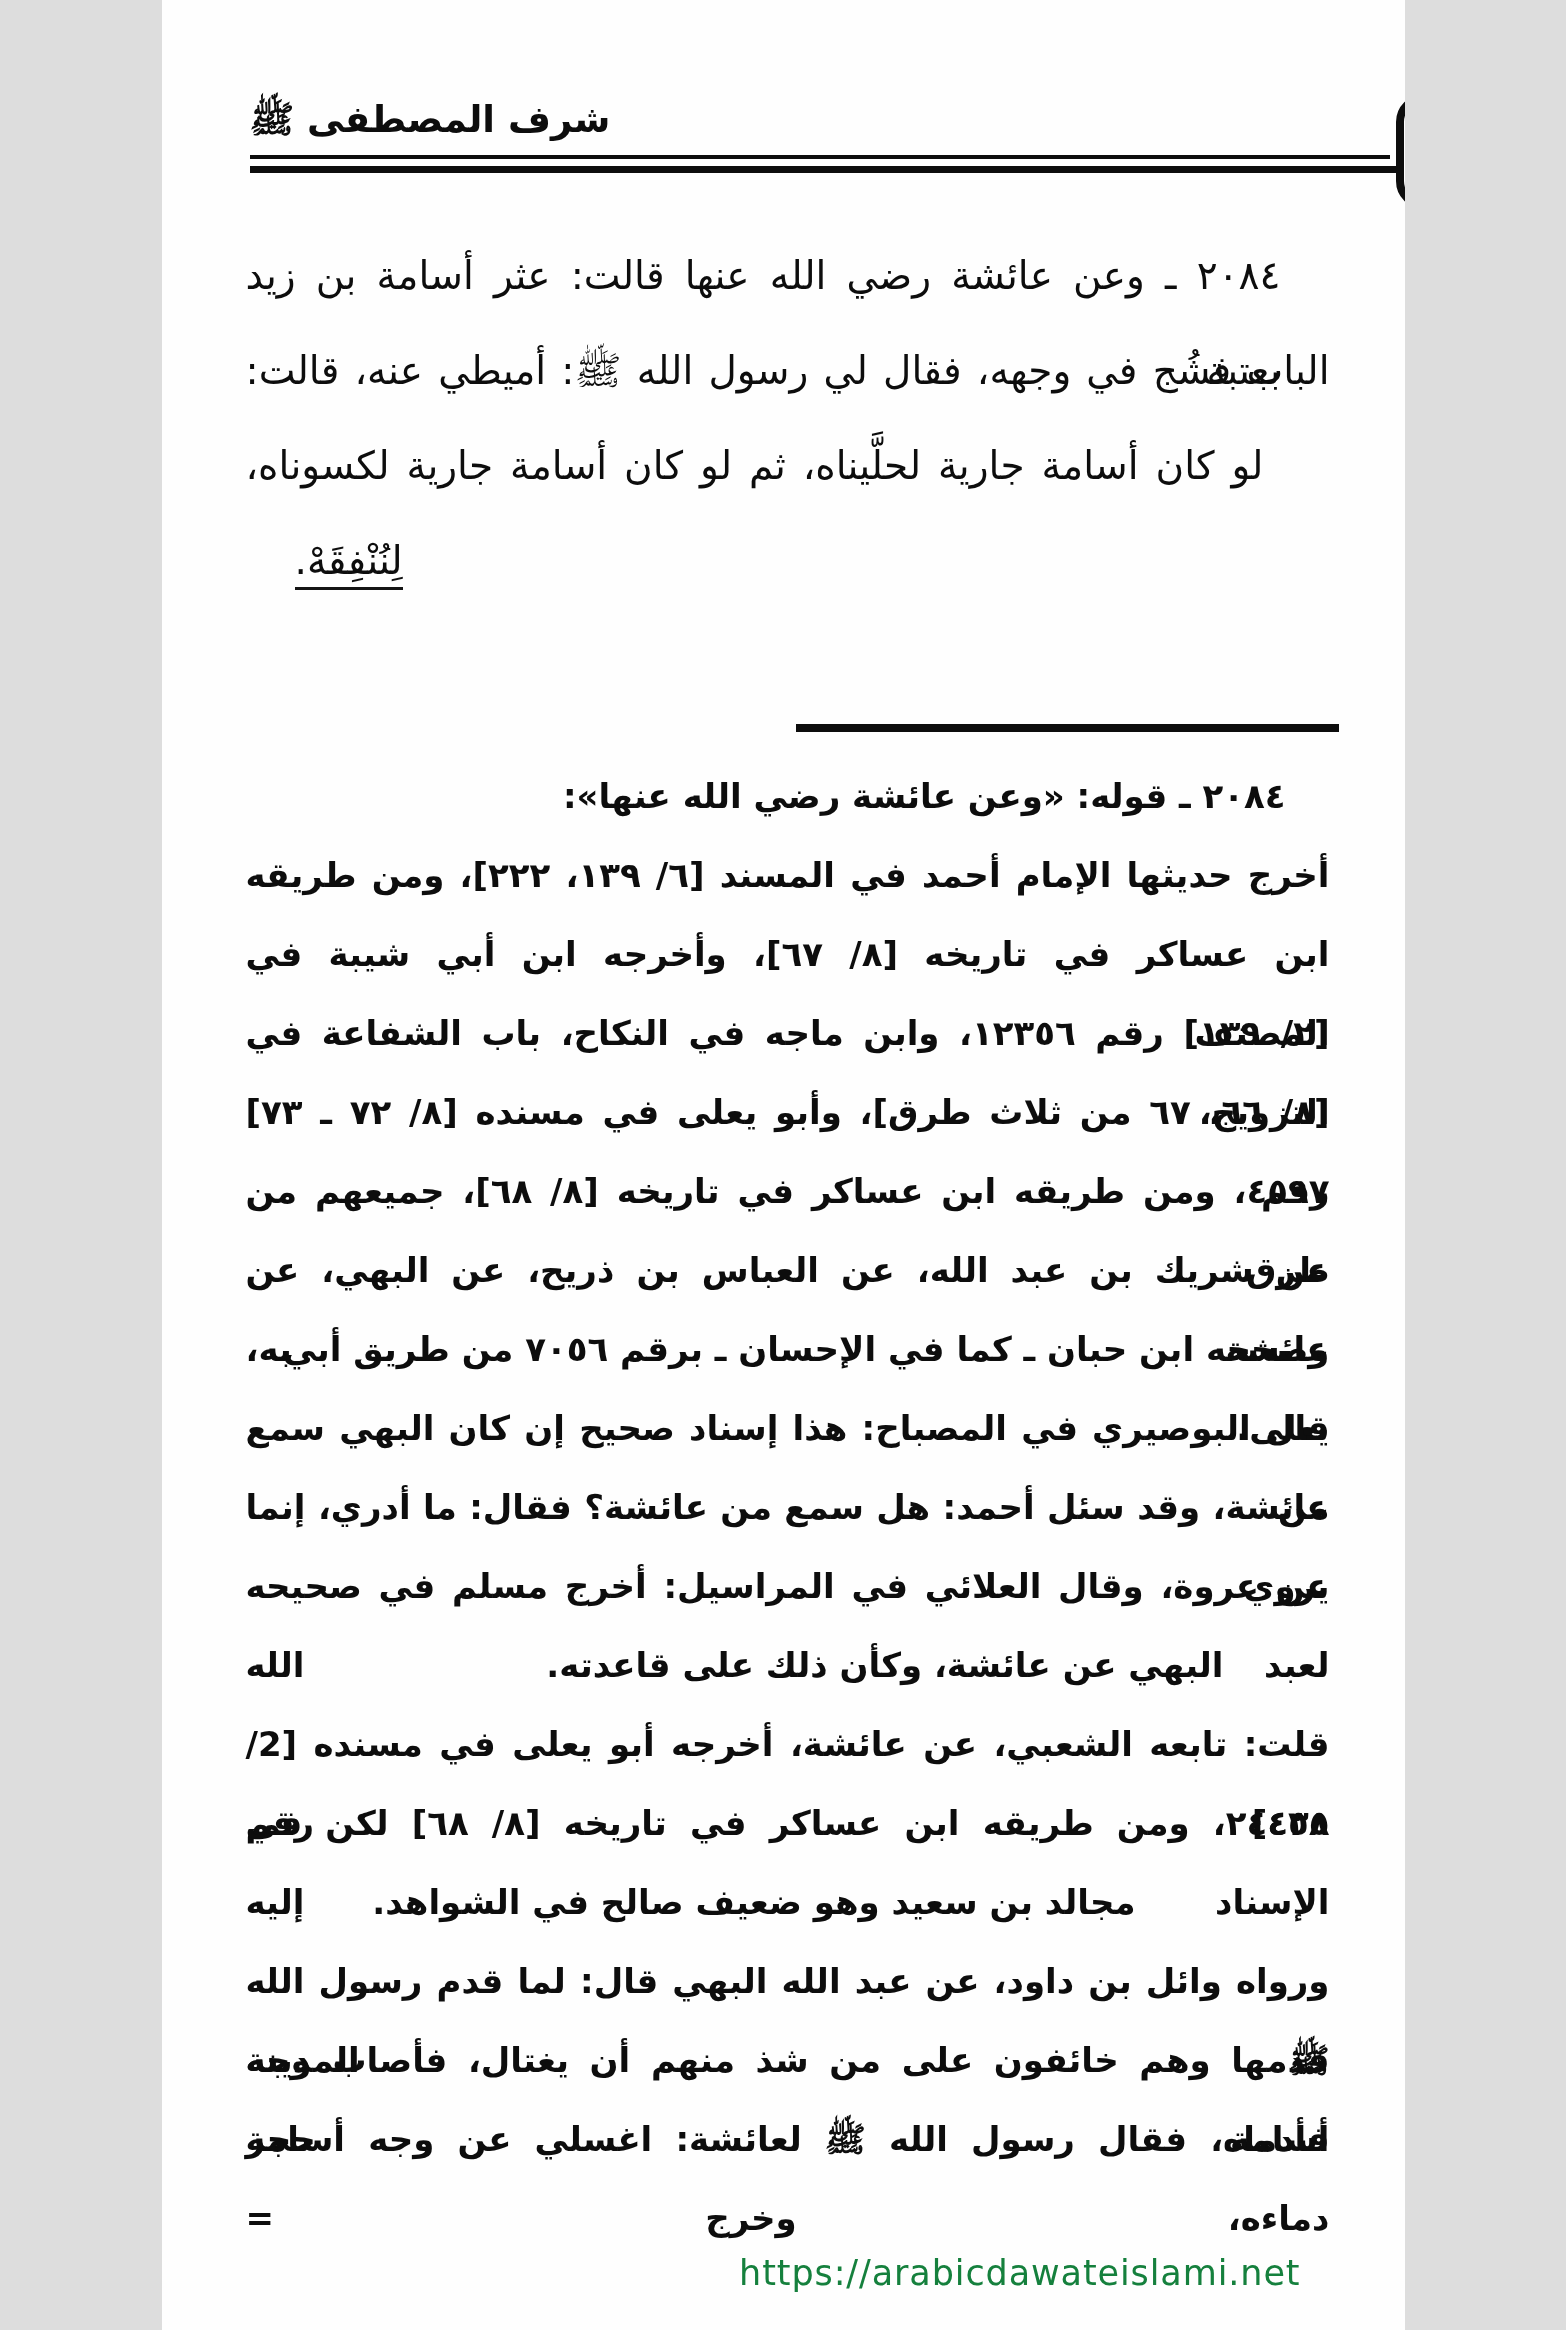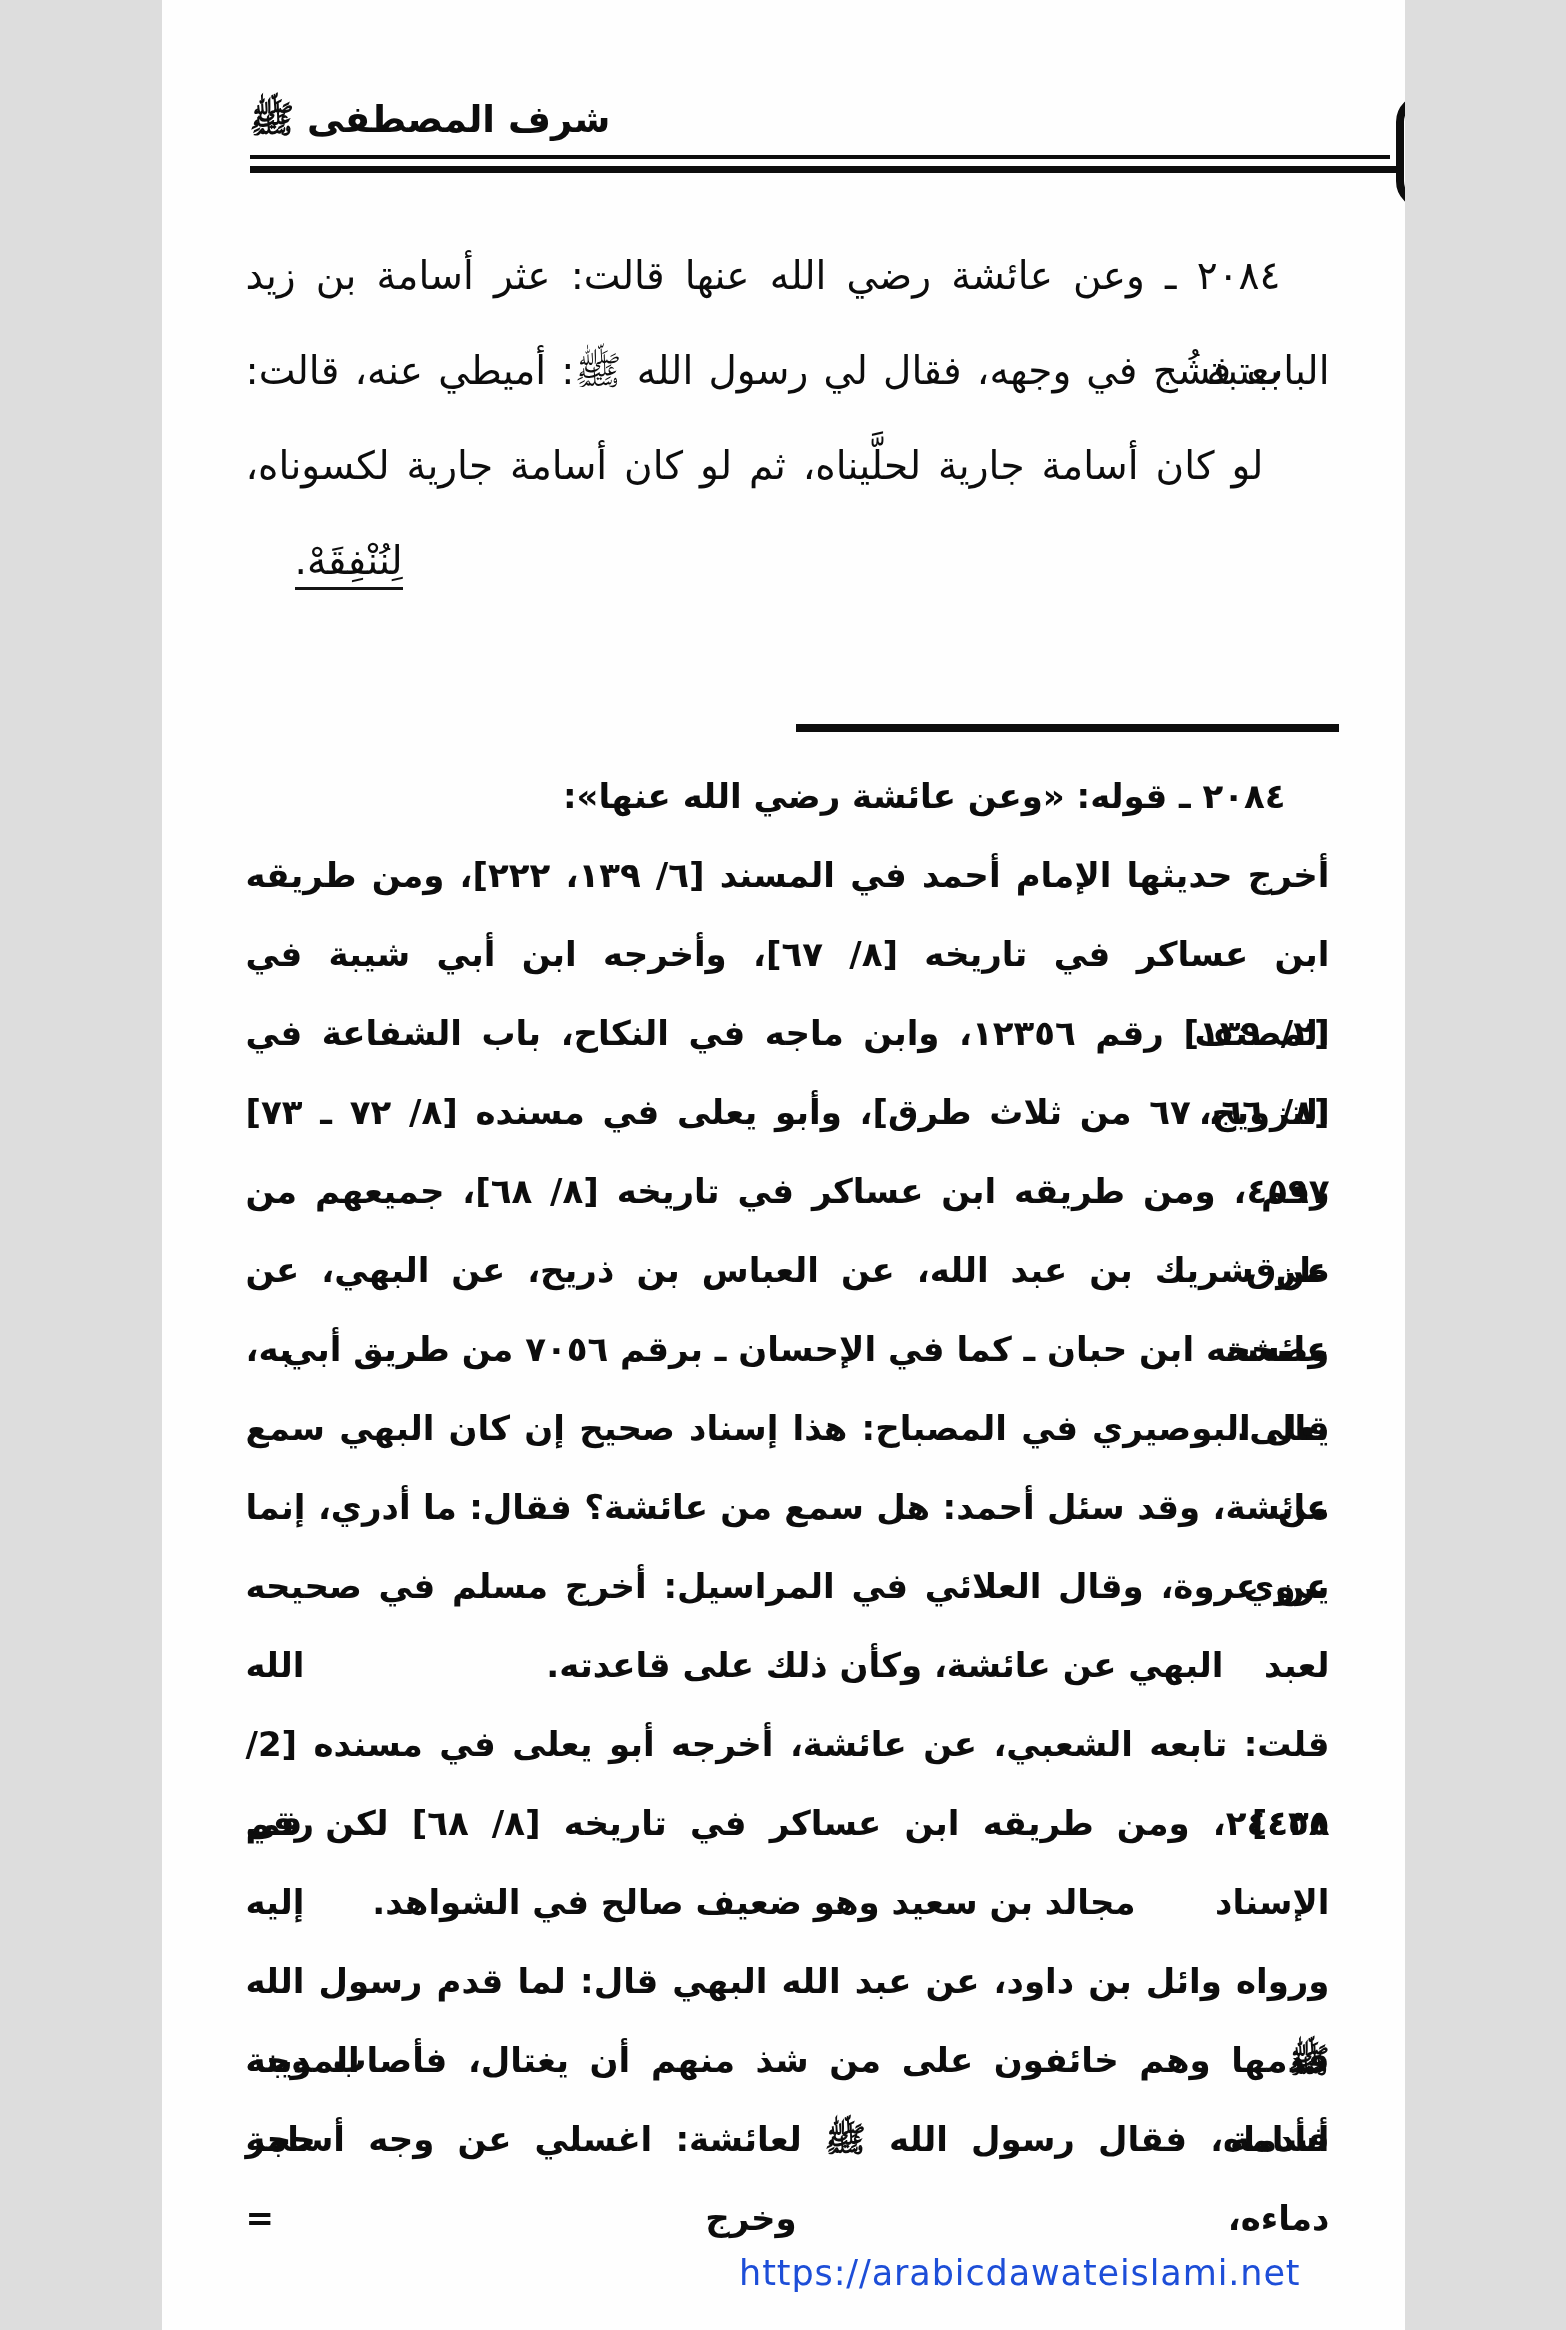--- a/index.html
+++ b/index.html
@@ -41,21 +41,21 @@
   .ind50{padding-right:44px;}
   .ind120{padding-right:106px;}
   .ind220{padding-right:194px;}
   .leftline{text-align:left;padding-left:49px;}
   .uline{border-bottom:3.5px solid #141414;padding-bottom:4px;}
   
   .fn-sep{position:absolute;top:724px;right:66px;width:543px;height:8px;background:#0d0d0d;}
   
   .watermark{
     position:absolute;top:2253px;right:104px;
-    font-size:35px;color:#1d4ed8;direction:ltr;letter-spacing:0.9px;
+    font-size:35px;color:#15803d;direction:ltr;letter-spacing:0.9px;
   }
 </style>
 </head>
 <body>
 
 <div class="page">
 
   <div class="book-title">شرف المصطفى ﷺ</div>
   <div class="rule-top"></div>
   <div class="rule-bottom"></div>

